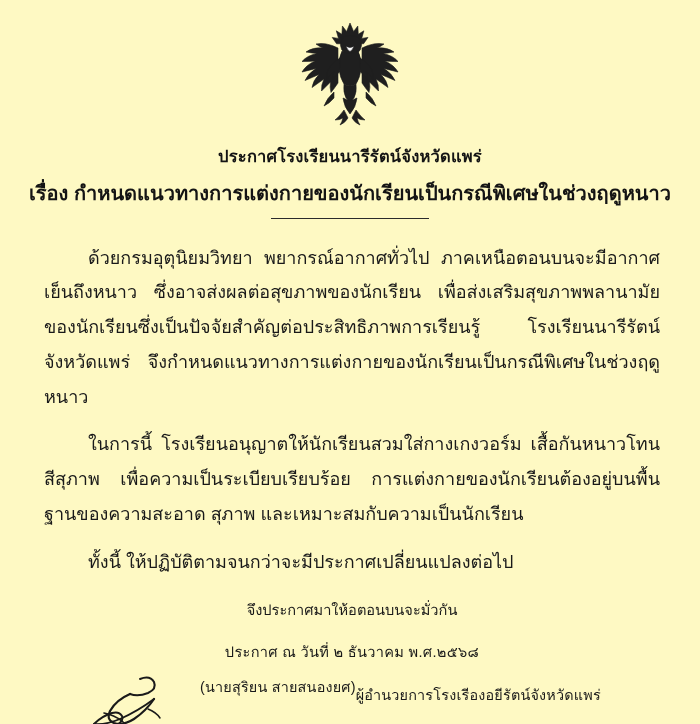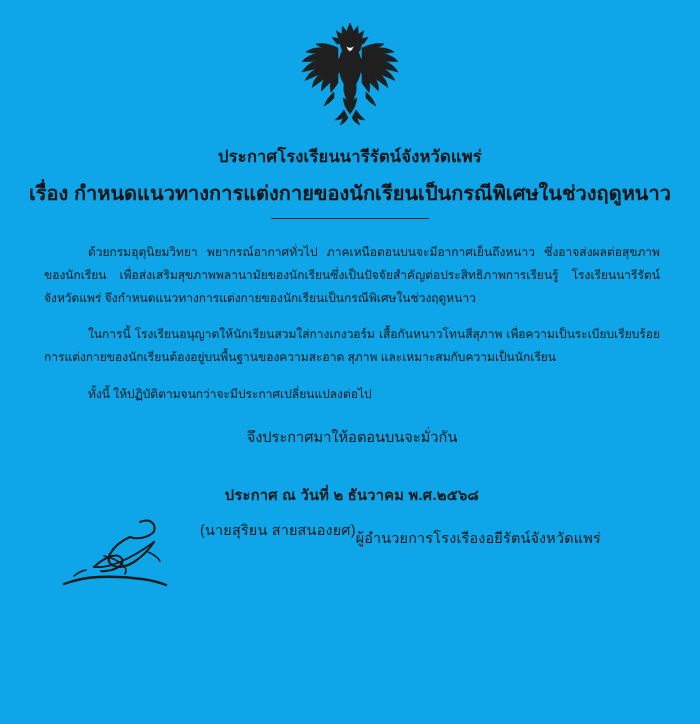--- a/index.html
+++ b/index.html
@@ -12,21 +12,21 @@
     width: 700px;
     height: 724px;
     font-family: "Liberation Sans", sans-serif;
     color: #1b1b1b;
     overflow: hidden;
   }
   .page {
     position: relative;
     width: 700px;
     height: 724px;
-    background: #0ea5e9;
+    background: #fef9c3;
     padding: 0;
   }
 
   
   .emblem-wrap {
     width: 100%;
     display: flex;
     justify-content: center;
     padding-top: 18px;
   }
@@ -66,38 +66,38 @@
     height: 1px;
     background: #2b2b2b;
   }
 
   
   .body-block {
     margin-top: 22px;
     padding: 0 40px 0 44px;
   }
   .para {
-    font-size: 12px;
+    font-size: 18px;
     line-height: 1.93;
     text-align: justify;
     text-justify: inter-word;
     color: #191919;
     margin: 0 0 13px 0;
   }
   .para.indent { text-indent: 44px; }
   .para.last-short { text-indent: 44px; margin-bottom: 0; }
 
   .closing {
     margin-top: 18px;
     text-align: center;
     font-size: 14.6px;
     line-height: 1.9;
     color: #191919;
   }
-  .closing .line2 { margin-top: 31px; letter-spacing: 0.3px; font-weight: bold; }
+  .closing .line2 { margin-top: 14px; letter-spacing: 0.3px; }
 
   
   .sign-block {
     margin-top: 6px;
     display: flex;
     align-items: flex-start;
   }
   .signature {
     width: 150px;
     height: 78px;

